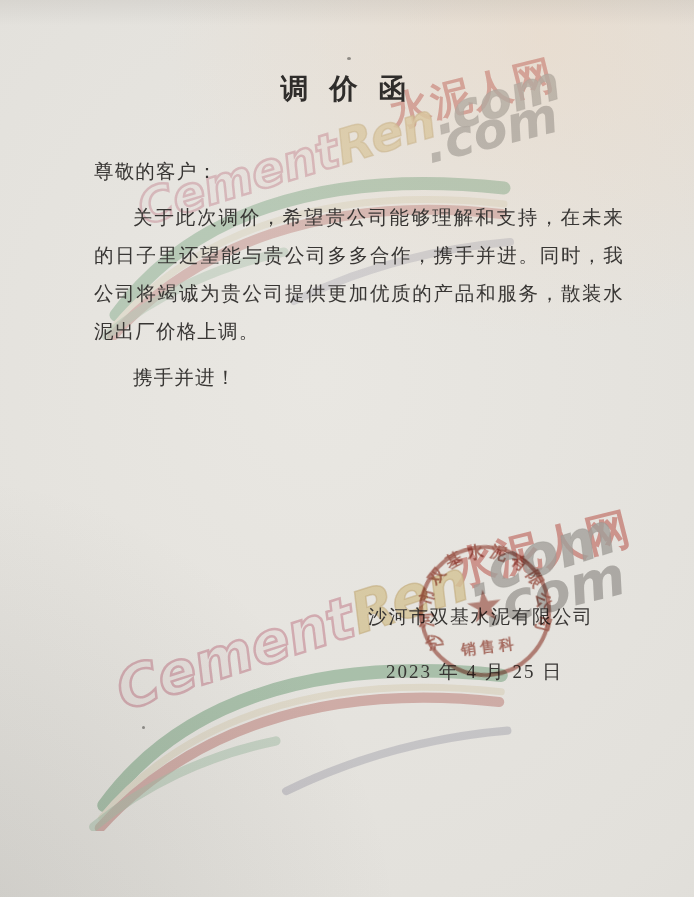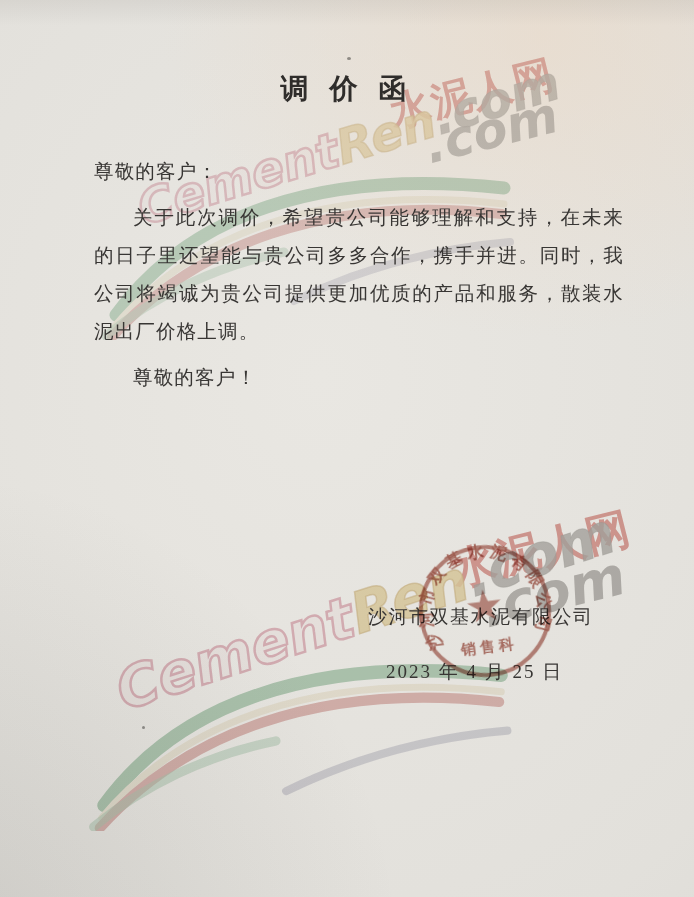--- a/index.html
+++ b/index.html
@@ -127,21 +127,21 @@
       <div class="wm-cn-com">.com</div>
     </div>
     <div class="wm-en"><span class="en-cement">Cement</span><span class="en-ren">Ren</span><span class="en-com">.com</span></div>
   </div>
 
   <h1 class="title">调 价 函</h1>
 
   <div class="letter-body">
     <p class="salutation">尊敬的客户：</p>
     <p class="para">关于此次调价，希望贵公司能够理解和支持，在未来的日子里还望能与贵公司多多合作，携手并进。同时，我公司将竭诚为贵公司提供更加优质的产品和服务，散装水泥出厂价格上调。</p>
-    <p class="para">尊敬的客户！</p>
+    <p class="para">携手并进！</p>
   </div>
 
   <div class="sig-company">沙河市双基水泥有限公司</div>
   <div class="sig-date">2023 年 4 月 25 日</div>
 
   <div class="stamp">
     <svg width="144" height="144" viewBox="0 0 144 144">
       <defs>
         <path id="sealArc" d="M 72 126 A 54 54 0 1 1 72.05 126" fill="none"></path>
       </defs>

